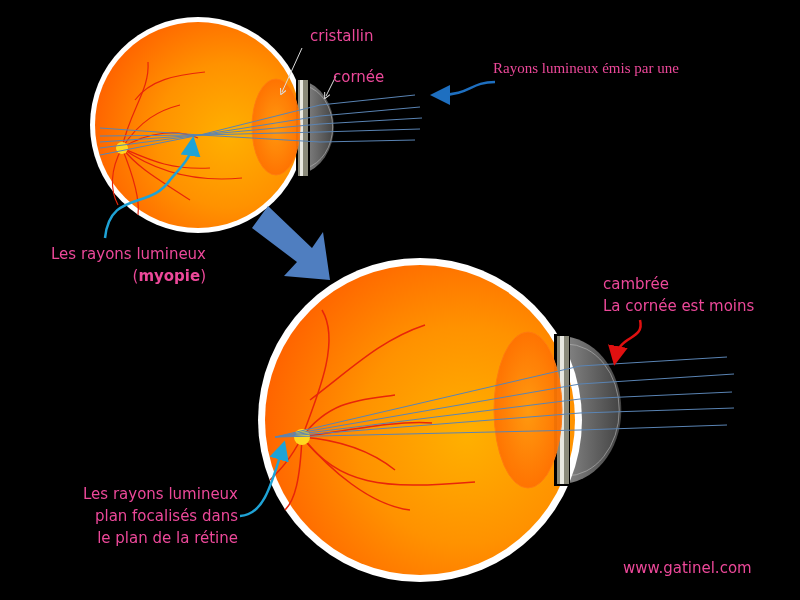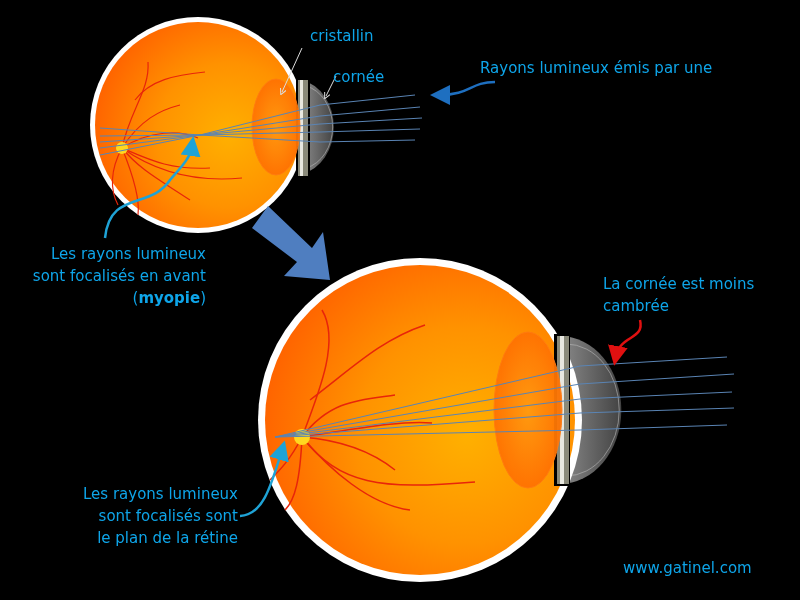--- a/index.html
+++ b/index.html
@@ -1,19 +1,19 @@
 <!DOCTYPE html>
 <html><head>
   <meta charset="utf-8">
   <style>
     html, body { margin:0; padding:0; background:#000; }
     body { width:800px; height:600px; position:relative; overflow:hidden;
            font-family:"DejaVu Sans", sans-serif; color:#fff; }
     svg.scene { position:absolute; left:0; top:0; }
-    .label { position:absolute; font-size:15px; line-height:22px; color:#0ea5e9; }
+    .label { position:absolute; font-size:15px; line-height:22px; color:#ec4899; }
     .center { text-align:right; }
     .bold { font-weight:bold; }
   </style>
 </head>
 <body>
 
 <svg class="scene" width="800" height="600" viewBox="0 0 800 600">
   <defs>
     <radialGradient id="eyeGrad" cx="0.65" cy="0.55" r="0.7">
       <stop offset="0" stop-color="#ffb000"></stop>
@@ -115,34 +115,33 @@
   <path d="M336,76 L326,96" stroke="#ddd" stroke-width="1" fill="none" marker-end="url(#arrWhite)"></path>
   <path d="M495,82 C470,82 470,95 440,95" stroke="#1e6fc0" stroke-width="2.5" fill="none" marker-end="url(#arrBlue)"></path>
   <path d="M105,238 C110,190 150,210 170,180 C178,170 190,160 192,146" stroke="#1fa3d6" stroke-width="2.5" fill="none" marker-end="url(#arrCyan)"></path>
   <path d="M240,516 C262,515 270,490 282,450" stroke="#1fa3d6" stroke-width="2.5" fill="none" marker-end="url(#arrCyan)"></path>
   <path d="M640,320 C645,340 620,335 616,356" stroke="#e01010" stroke-width="2.5" fill="none" marker-end="url(#arrRed)"></path>
 </svg>
 
 <div class="label" style="left:310px; top:25px;">cristallin</div>
 <div class="label" style="left:333px; top:66px;">cornée</div>
 
-<div class="label" style="left:480px; top:57px;">
+<div class="label" style="left:493px; top:57px;font-family:Liberation Serif, serif;">
   <div>Rayons lumineux émis par une</div>
 </div>
 
 <div class="label center" style="left:0px; top:243px; width:206px;">
   <div>Les rayons lumineux</div>
-  <div>sont focalisés en avant</div>
   <div><span>(</span><span class="bold">myopie</span><span>)</span></div>
 </div>
 
 <div class="label" style="left:603px; top:273px;">
+  <div>cambrée</div>
   <div>La cornée est moins</div>
-  <div>cambrée</div>
 </div>
 
 <div class="label center" style="left:58px; top:483px; width:180px;">
   <div>Les rayons lumineux</div>
-  <div>sont focalisés sont</div>
+  <div>plan focalisés dans</div>
   <div>le plan de la rétine</div>
 </div>
 
 <div class="label" style="left:623px; top:557px;">www.gatinel.com</div>
 
 </body></html>

